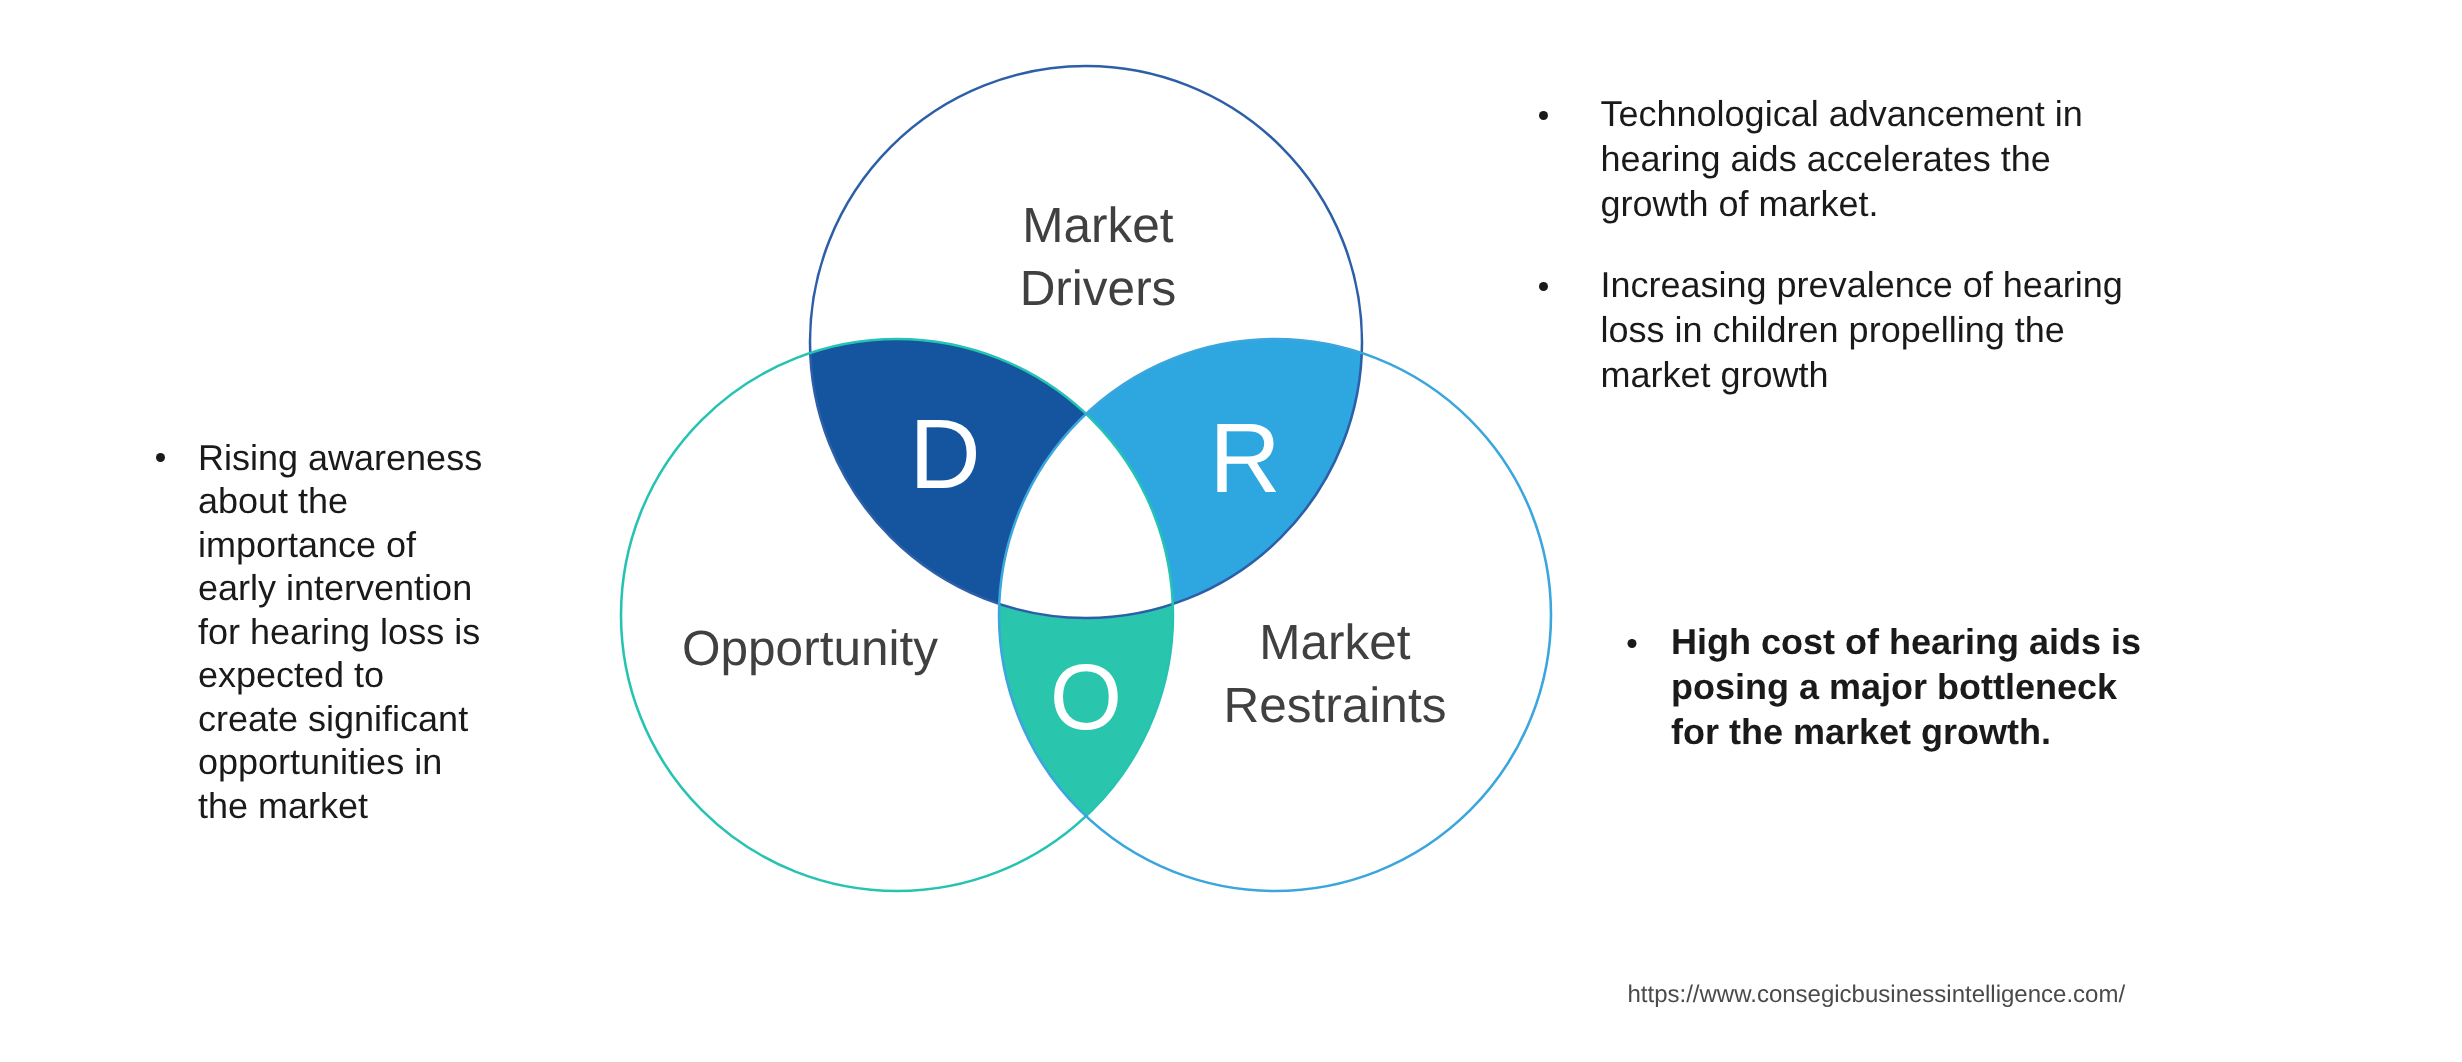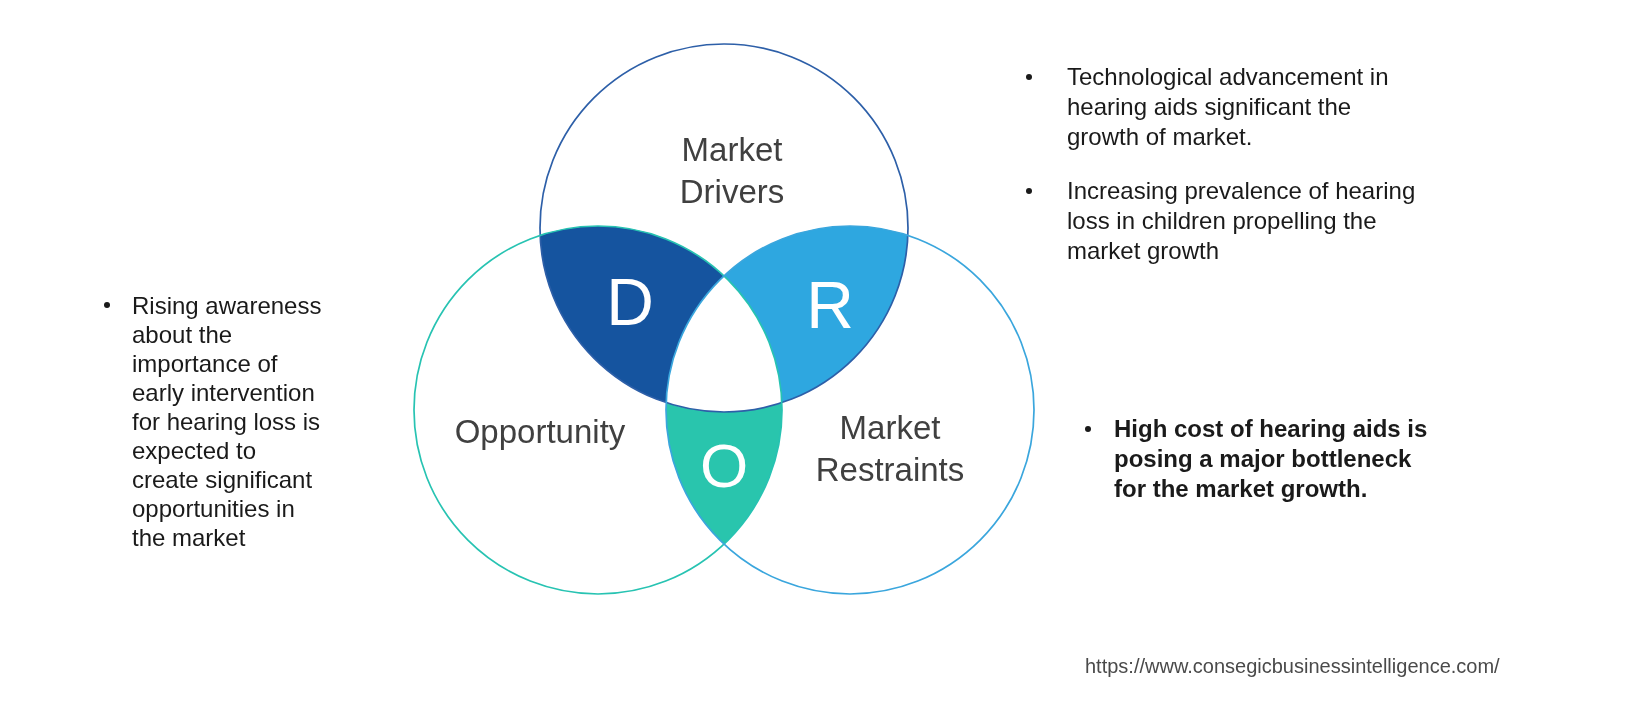--- a/index.html
+++ b/index.html
@@ -13,21 +13,21 @@
   .letter-dr{font-size:66px;line-height:66px;}
   .letter-o{font-size:62px;line-height:62px;}
   .bullet-item{display:flex;align-items:flex-start;}
   .dot{width:6px;height:6px;border-radius:50%;background:#1a1a1a;flex:0 0 auto;}
   .bullet-text{white-space:pre-line;color:#1a1a1a;font-size:24px;line-height:30px;}
   .left-block .bullet-text{line-height:29px;}
   .left-block .dot{margin:11px 22px 0 9px;}
   .right-top-block .dot{margin:12px 35px 0 8px;}
   .right-top-block .bullet-item + .bullet-item{margin-top:24px;}
   .right-bottom-block .dot{margin:12px 23px 0 7px;}
-  .footer-url{font-size:20px;color:#4a4a4a;white-space:nowrap;}
+  .footer-url{font-size:16px;color:#4a4a4a;white-space:nowrap;}
 </style>
 </head>
 <body>
 
 <div class="canvas">
 
   <svg class="venn-svg" width="1641" height="708" viewBox="0 0 1641 708">
     <defs>
       <clipPath id="clip-top">
           <circle cx="724" cy="228" r="184"></circle>
@@ -85,21 +85,21 @@
 create significant
 opportunities in
 the market</div>
     </div>
   </div>
 
   <div class="abs right-top-block" style="left:1018px;top:62px;width:440px;">
     <div class="bullet-item">
       <span class="dot"></span>
       <div class="bullet-text">Technological advancement in
-hearing aids significant the
+hearing aids accelerates the
 growth of market.</div>
     </div>
     <div class="bullet-item">
       <span class="dot"></span>
       <div class="bullet-text">Increasing prevalence of hearing
 loss in children propelling the
 market growth</div>
     </div>
   </div>
 

